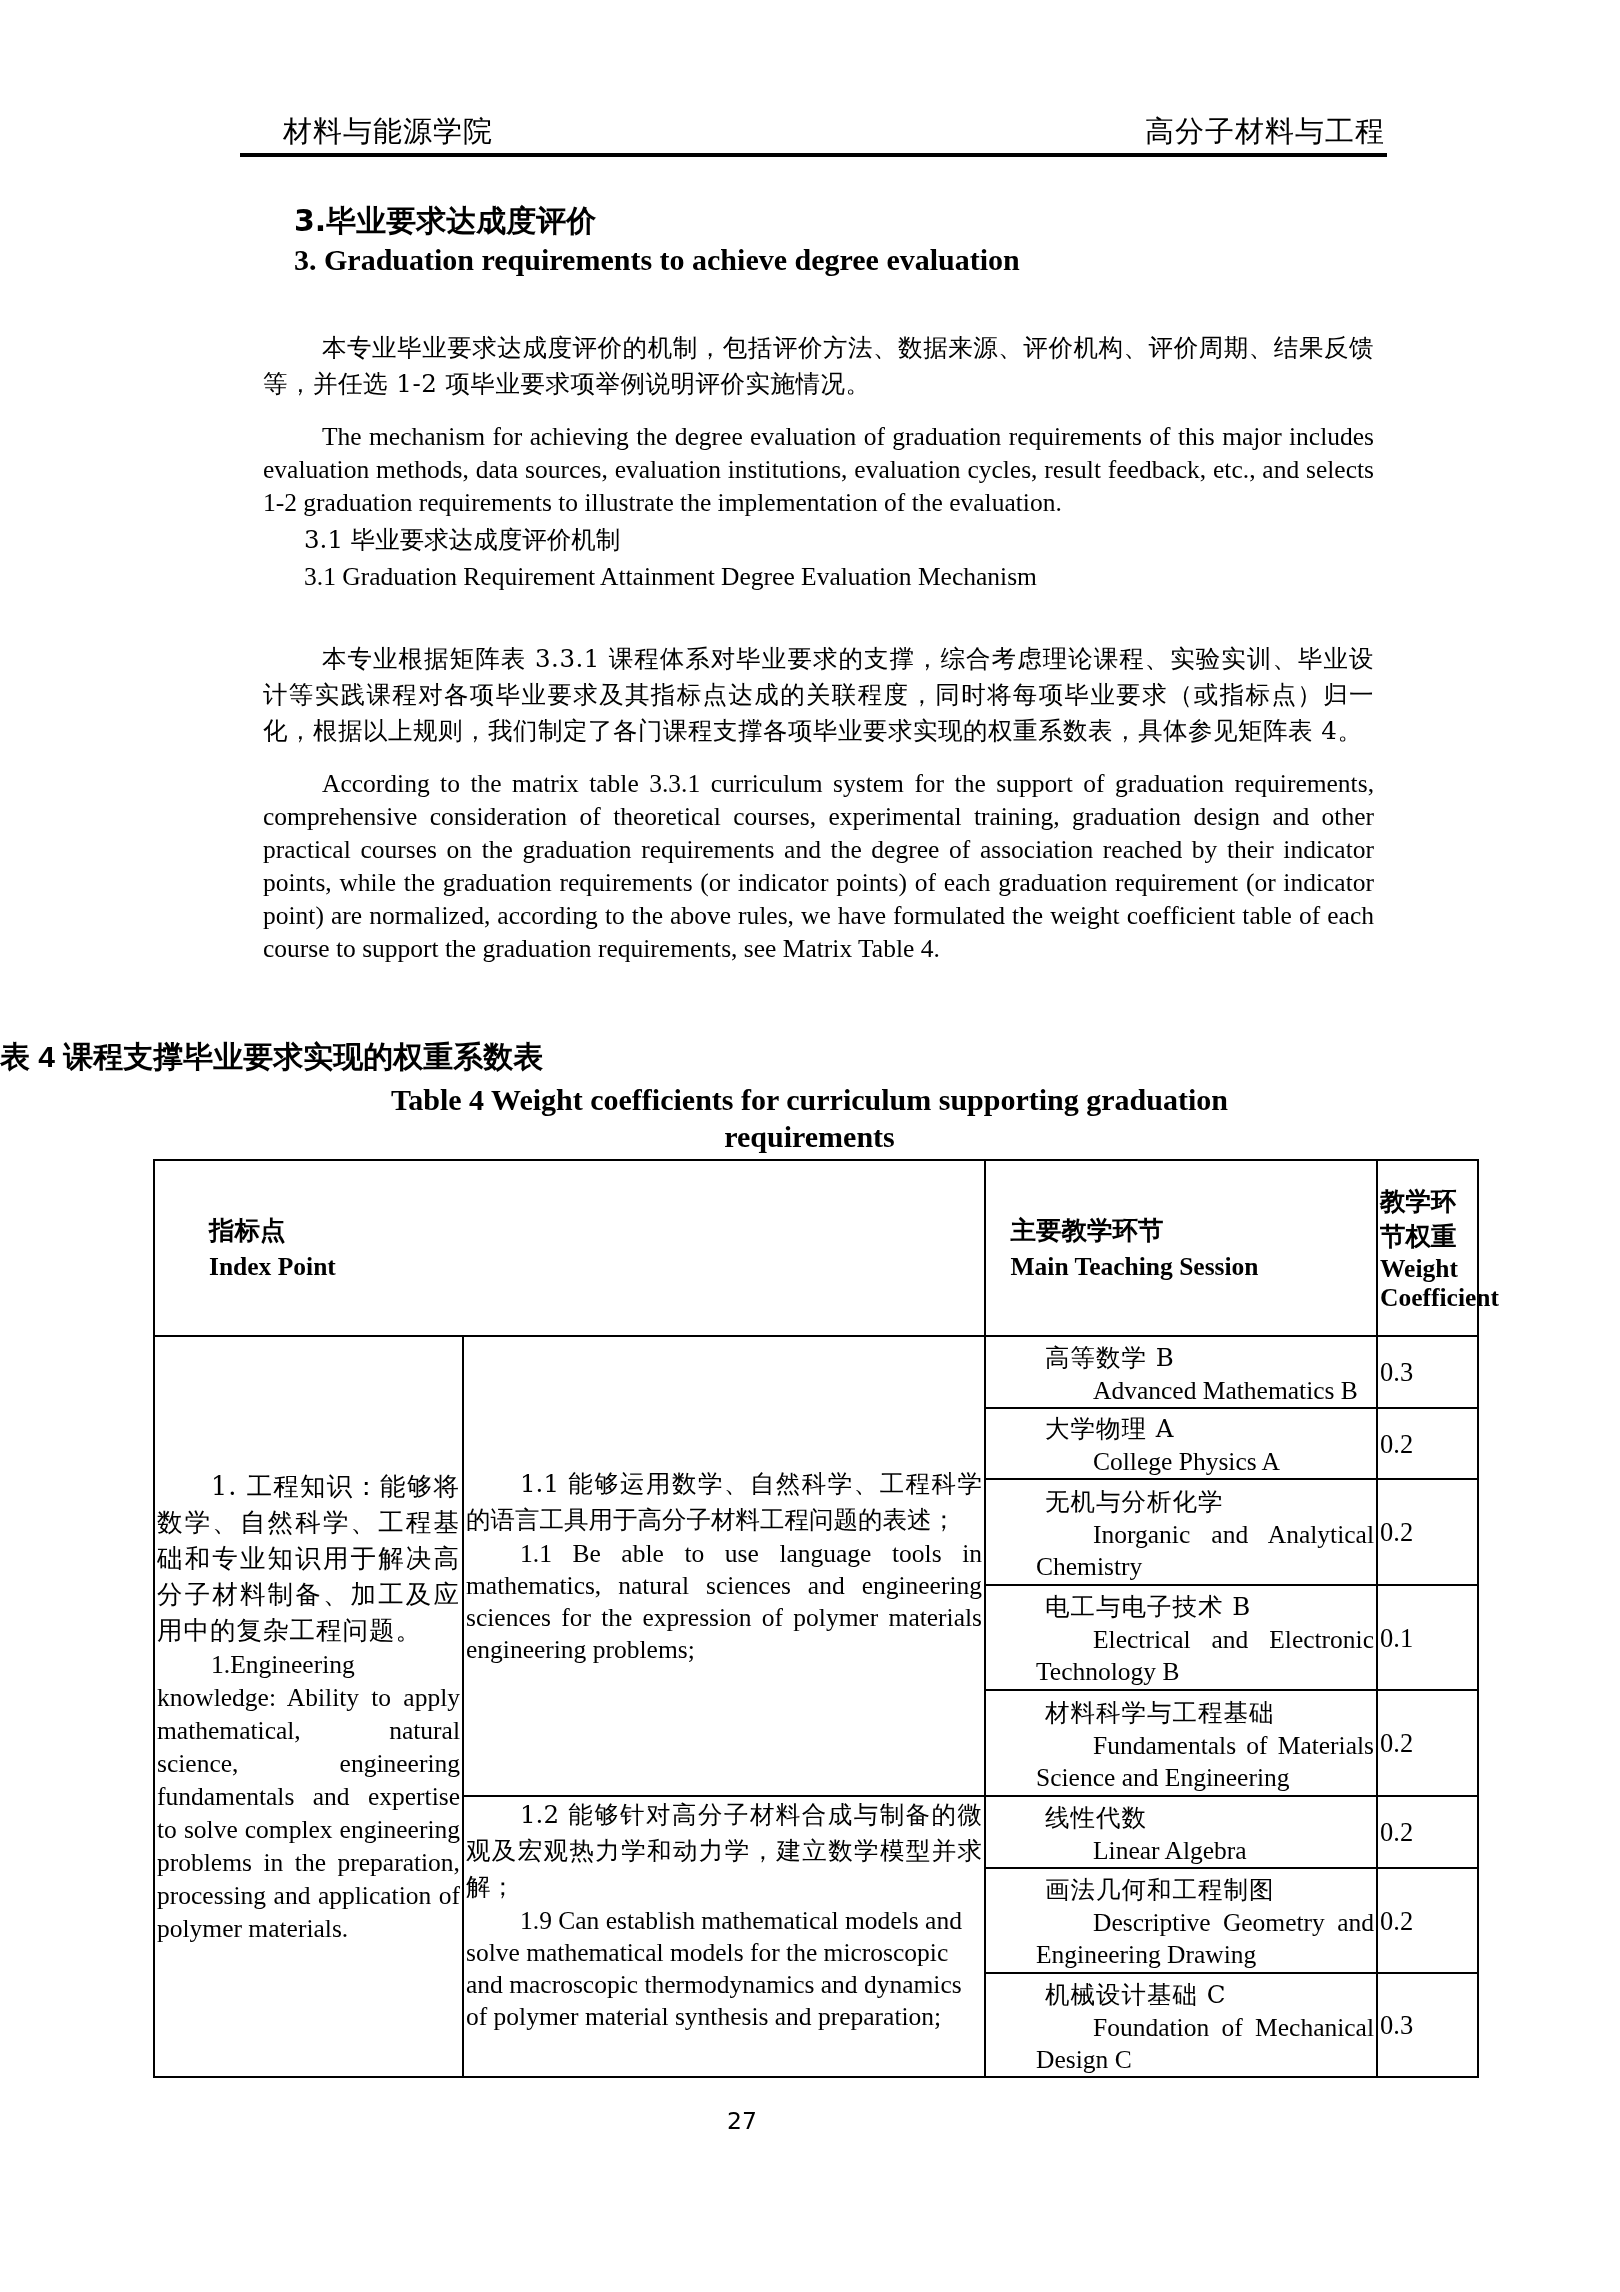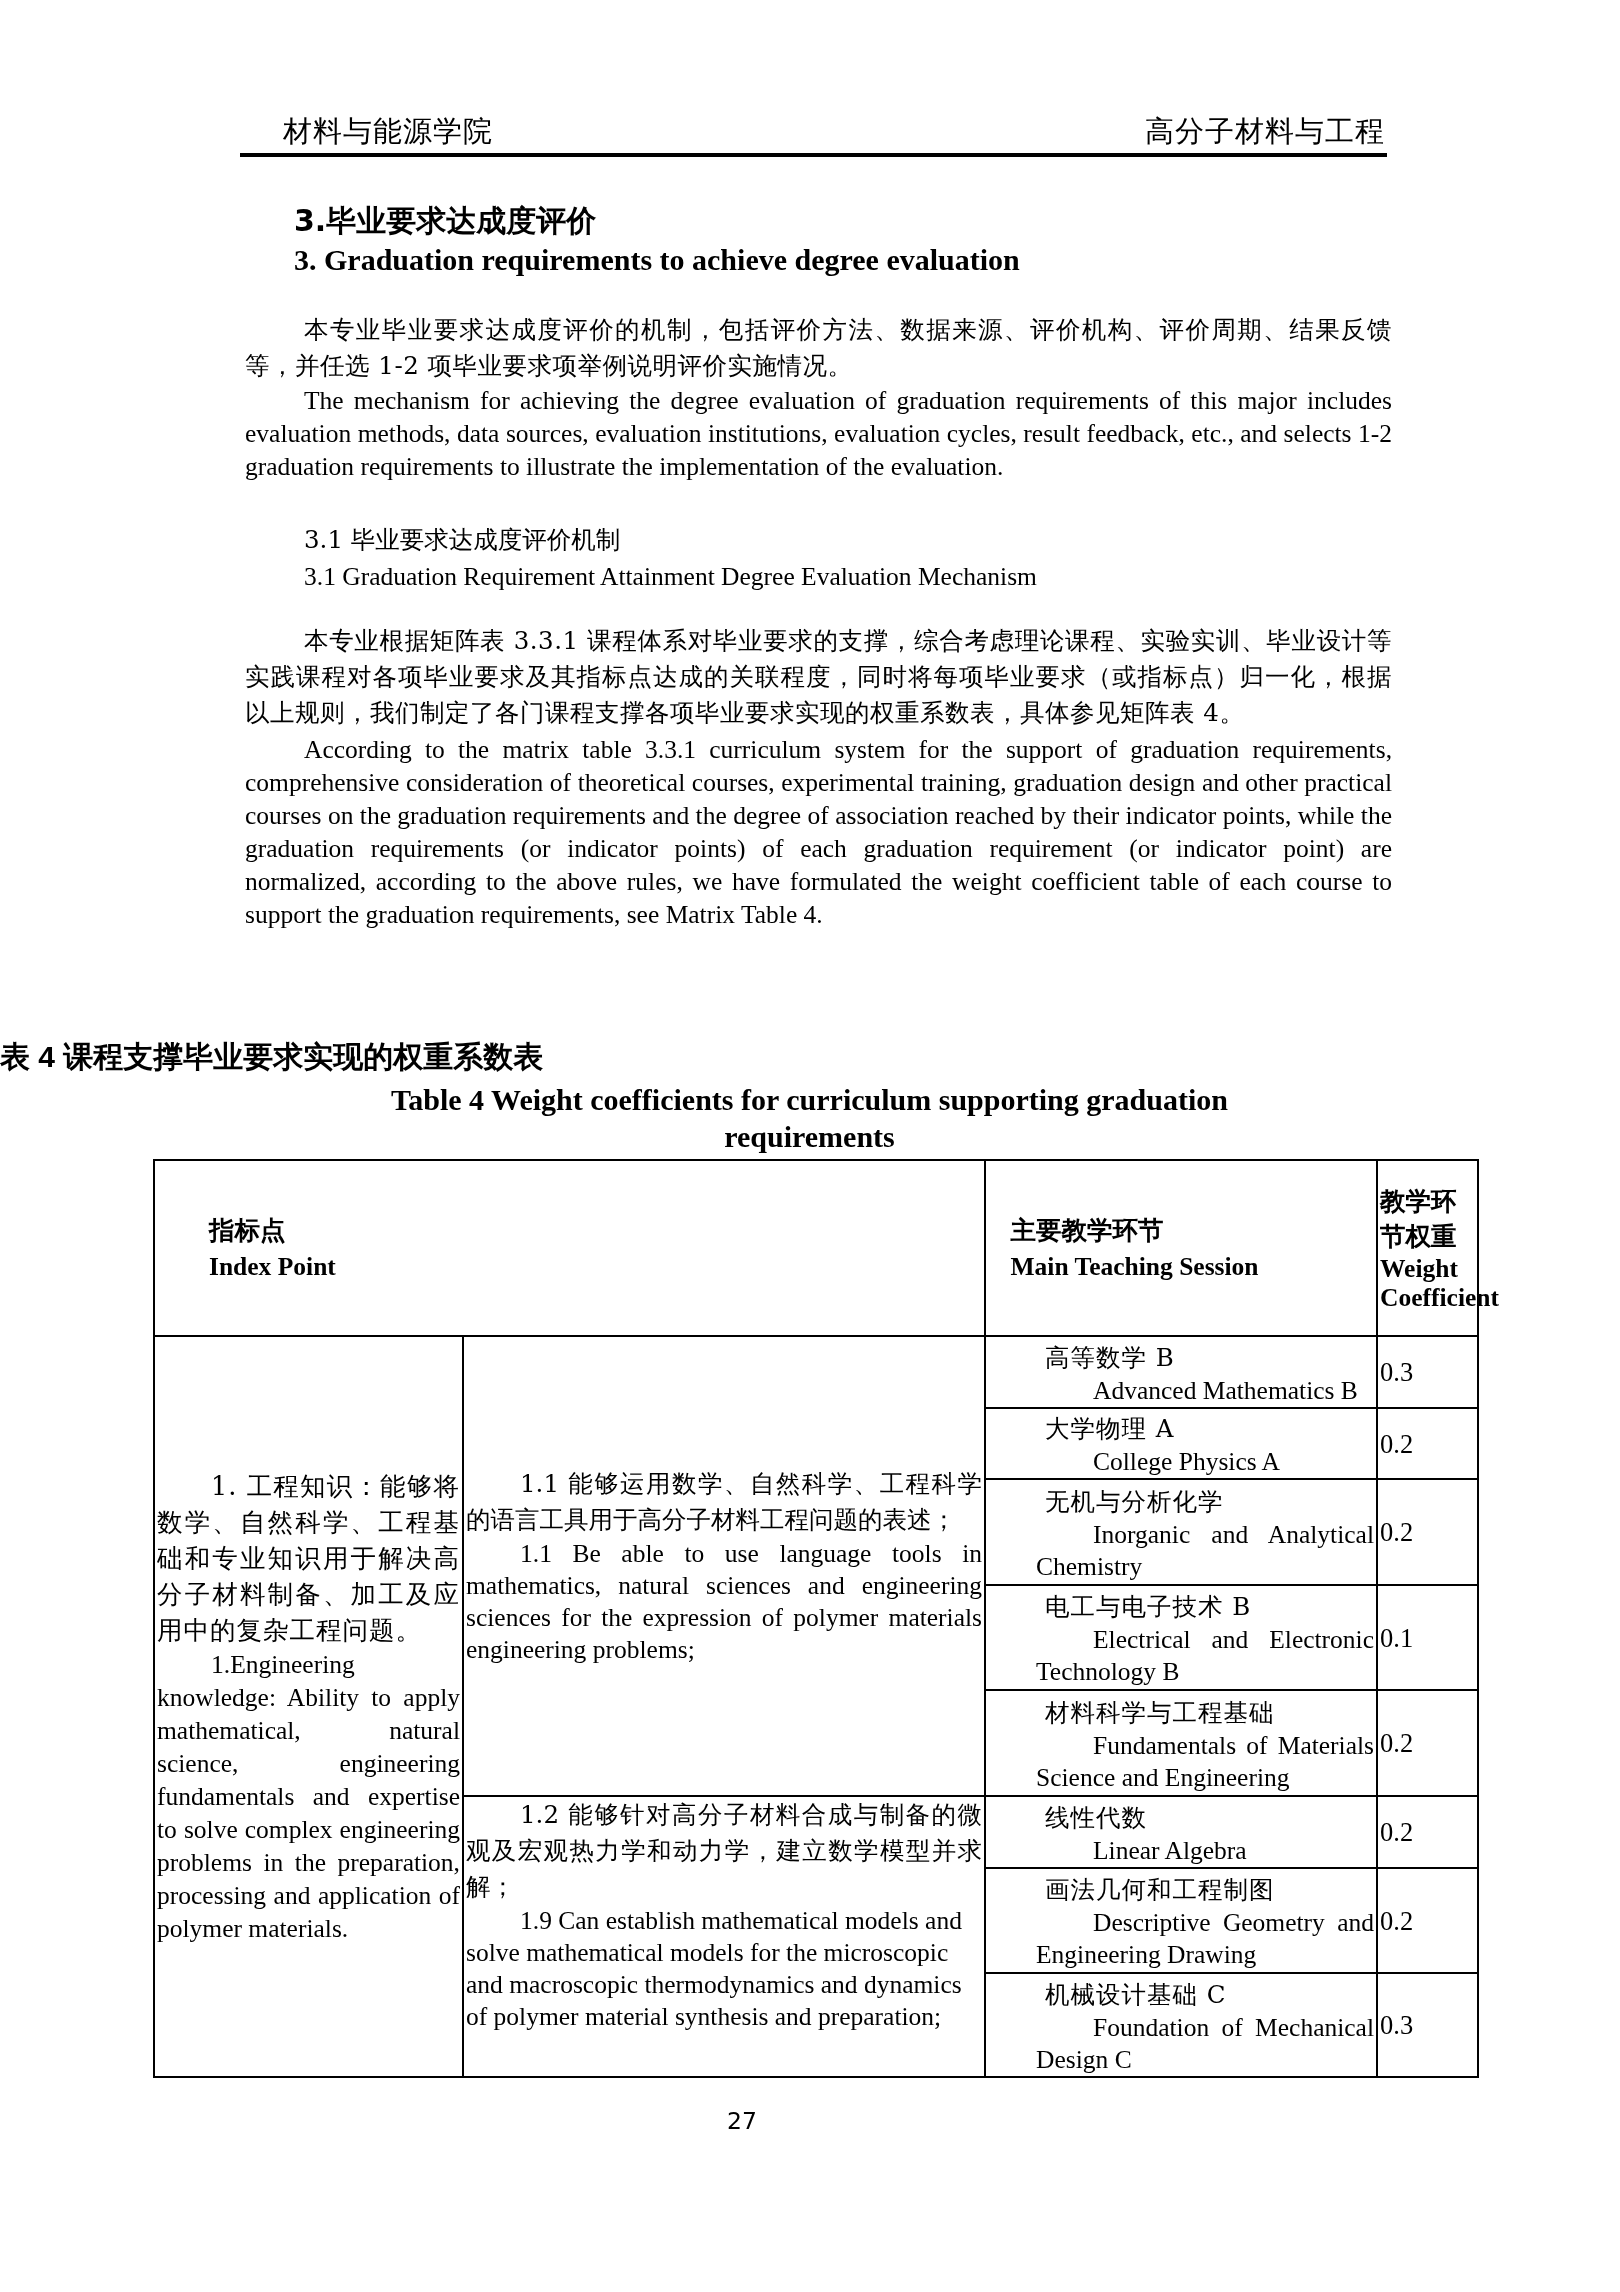--- a/index.html
+++ b/index.html
@@ -10,21 +10,21 @@
   .abs { position: absolute; }
   .hdr-text { font-size: 29px; top: 114px; line-height: 35px; font-family: "DejaVu Sans", "Liberation Sans", sans-serif; font-weight: 300; letter-spacing: 1px; }
   .hdr-left { left: 268px; margin-left: 15px; }
   .hdr-right { right: 235px; }
   .hdr-rule { left: 240px; top: 153px; width: 1147px; height: 3.9px; background: #000; }
 
   .sec-title-cn { left: 294px; top: 201px; font-size: 30px; font-weight: bold; line-height: 39px; font-family: "DejaVu Sans", "Liberation Sans", sans-serif; }
   .sec-title-en { left: 294px; top: 240px; font-size: 30px; font-weight: bold; line-height: 39px; }
 
   .para { left: 245px; width: 1147px; font-size: 25.5px; line-height: 33px; text-align: justify; }
-  .para p { margin: 0; text-indent: 59px; }
+  .para p { margin: 18px; text-indent: 59px; }
   .para .cn { font-family: "DejaVu Serif", "Liberation Serif", serif; font-size: 24.5px; line-height: 36px; letter-spacing: 0.5px; }
   .p1 { top: 312px; }
   .sub { left: 304px; font-size: 25.5px; line-height: 35px; }
   .sub-cn { top: 522px; font-family: "DejaVu Serif", serif; font-size: 24.5px; }
   .sub-en { top: 559px; }
   .p2 { top: 623px; }
 
   .tbl-title-cn { left: 0; width: 1620px; text-align: left; top: 1037px; font-size: 30px; font-weight: bold; line-height: 39px; font-family: Liberation Sans, sans-serif; }
   .tbl-title-en { left: 372px; width: 875px; text-align: center; top: 1081px; font-size: 30px; font-weight: bold; line-height: 37px; }
 

